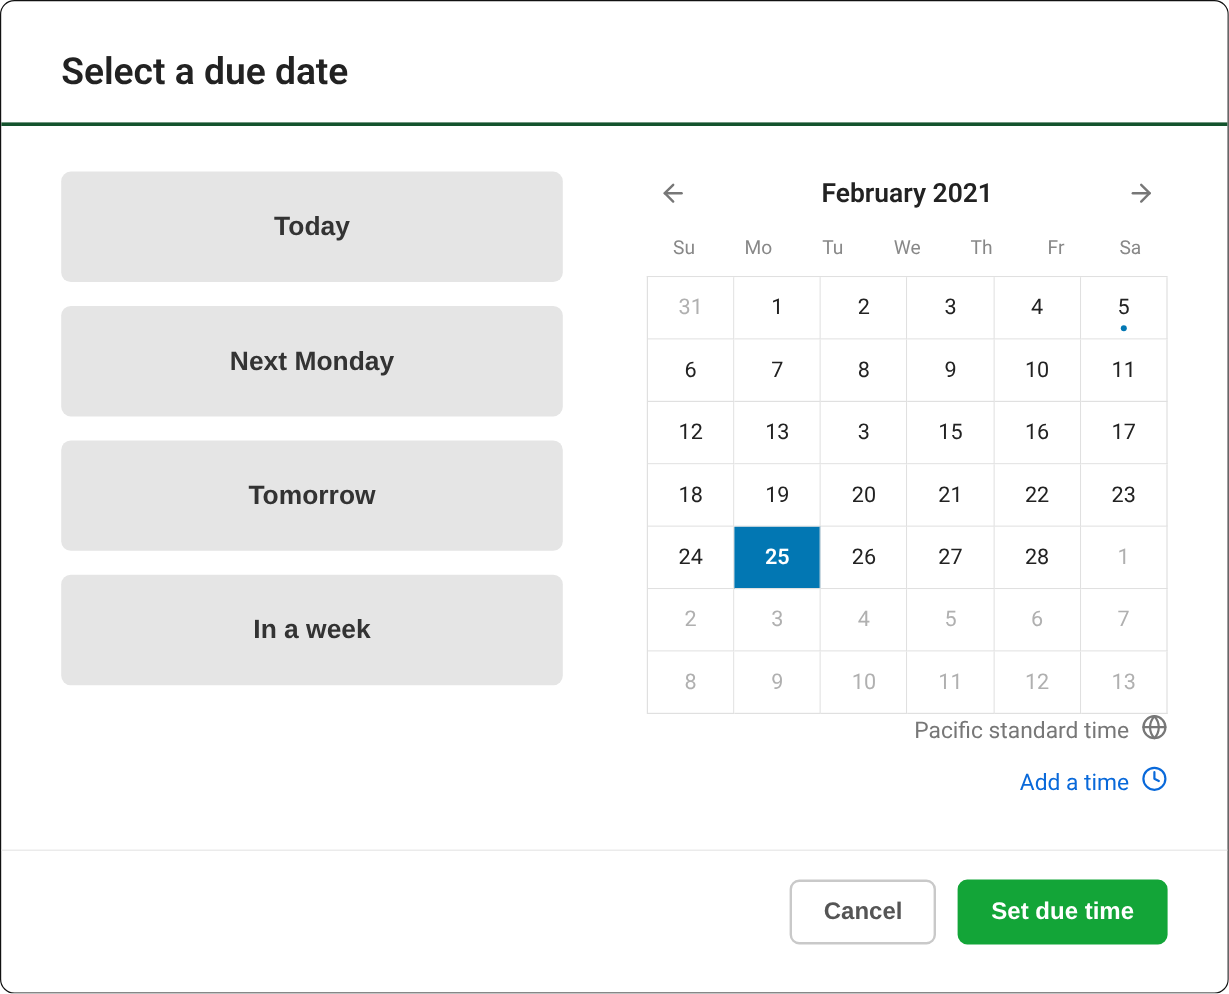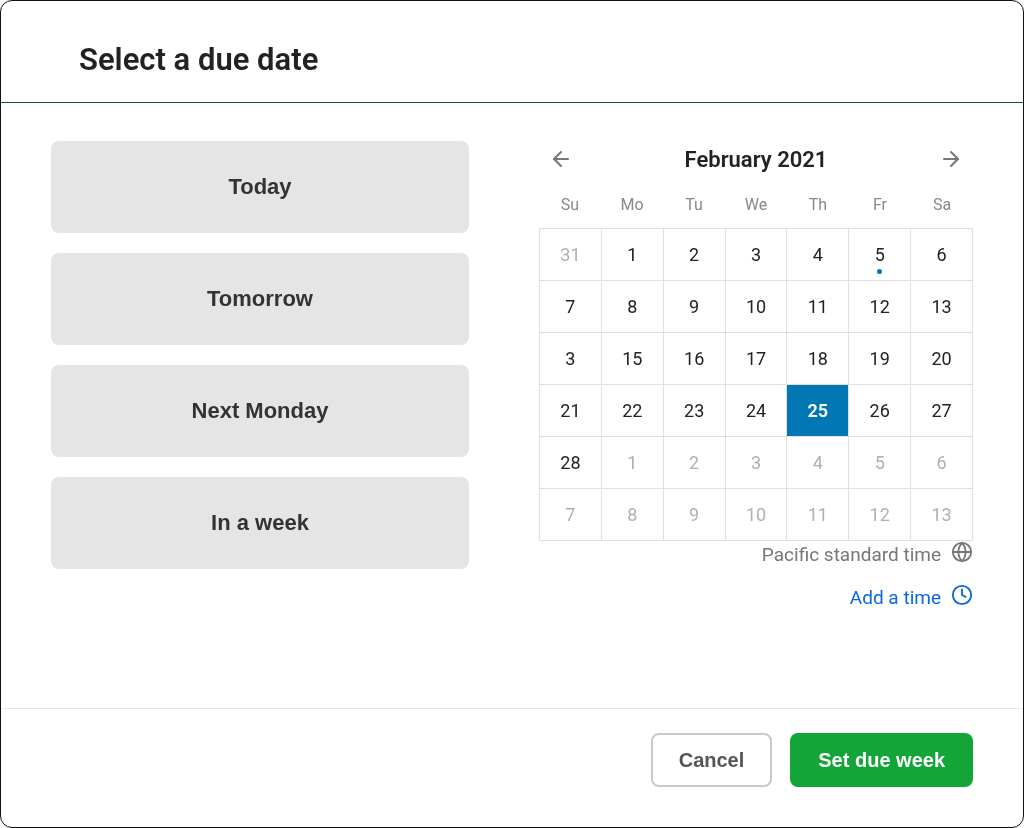--- a/index.html
+++ b/index.html
@@ -12,22 +12,22 @@
   .modal {
     width: 1024px;
     height: 828px;
     border: 1px solid #111;
     border-radius: 12px;
     display: flex;
     flex-direction: column;
     overflow: hidden;
   }
   .header {
-    padding: 40px 50px 24px 78px;
-    border-bottom: 1px solid #14532d;
+    padding: 40px 50px 24px 50px;
+    border-bottom: 3px solid #14532d;
   }
   .header h1 {
     font-size: 31px;
     font-weight: 600;
     color: #222;
   }
   .body {
     flex: 1;
     display: flex;
     padding: 38px 50px 20px 50px;
@@ -80,21 +80,21 @@
     margin-bottom: 6px;
   }
   .dow div {
     text-align: center;
     font-size: 16px;
     color: #888;
     padding: 4px 0 8px 0;
   }
   .grid {
     display: grid;
-    grid-template-columns: repeat(7, 1fr);
+    grid-template-columns: repeat(6, 1fr);
     grid-auto-rows: 52px;
     border-top: 1px solid #e0e0e0;
     border-left: 1px solid #e0e0e0;
   }
   .day {
     border-right: 1px solid #e0e0e0;
     border-bottom: 1px solid #e0e0e0;
     background: #fff;
     display: flex;
     align-items: center;
@@ -166,22 +166,22 @@
 <div class="modal">
 
   <div class="header">
     <h1>Select a due date</h1>
   </div>
 
   <div class="body">
 
     <div class="quick">
       <button class="quick-btn">Today</button>
+      <button class="quick-btn">Next Monday</button>
       <button class="quick-btn">Tomorrow</button>
-      <button class="quick-btn">Next Monday</button>
       <button class="quick-btn">In a week</button>
     </div>
 
     <div class="cal">
 
       <div class="cal-head">
         <button class="nav-arrow">
           <span>
             <svg width="24" height="24" viewBox="0 0 24 24" fill="none" stroke="currentColor" stroke-width="2" stroke-linecap="round" stroke-linejoin="round">
                 <line x1="19" y1="12" x2="5" y2="12"></line>
@@ -275,16 +275,16 @@
             </svg>
         </span>
       </div>
 
     </div>
 
   </div>
 
   <div class="footer">
     <button class="btn btn-cancel">Cancel</button>
-    <button class="btn btn-primary">Set due week</button>
+    <button class="btn btn-primary">Set due time</button>
   </div>
 
 </div>
 
 </body></html>

